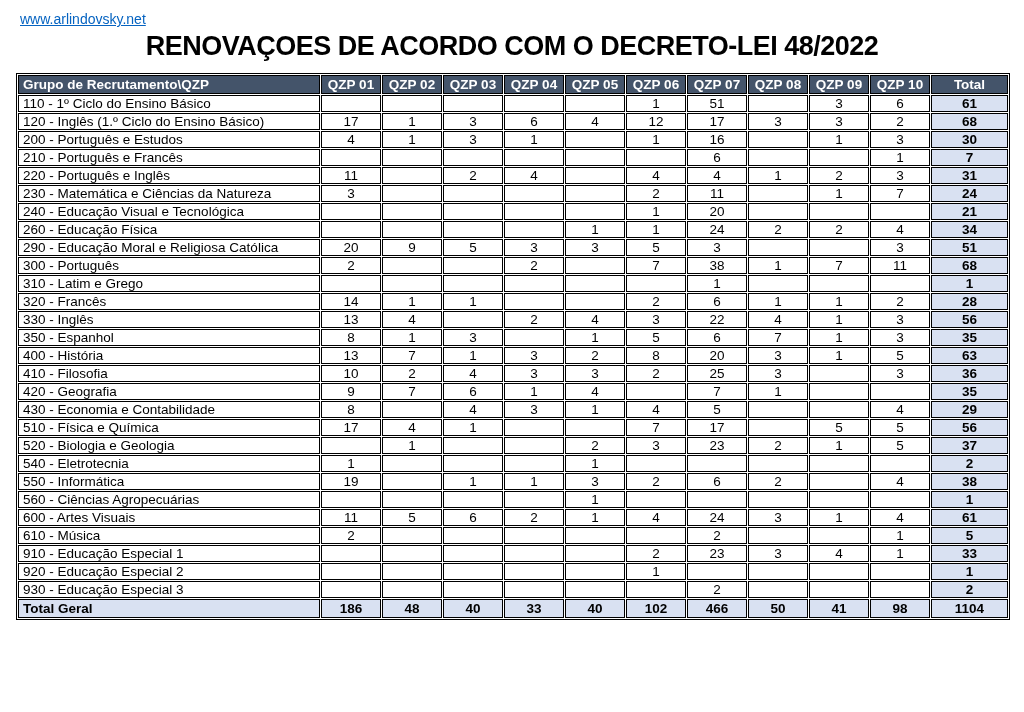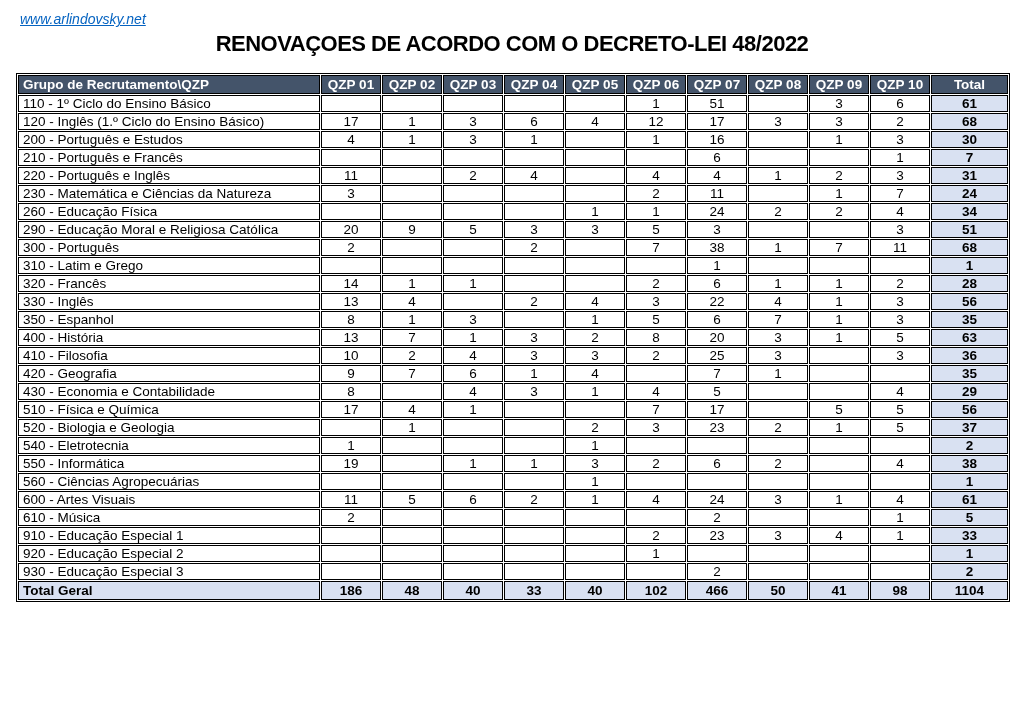--- a/index.html
+++ b/index.html
@@ -21,29 +21,28 @@
     overflow: hidden;
   }
   .site-link {
     position: absolute;
     top: 11px;
     left: 20px;
     font-size: 14px;
     color: var(--link-color);
     text-decoration: underline;
     cursor: pointer;
-    font-style: italic;
   }
   .page-title {
     position: absolute;
     top: 31px;
     left: 0;
     width: 1024px;
     text-align: center;
-    font-size: 22px;
+    font-size: 27px;
     font-weight: bold;
     color: #000000;
     letter-spacing: -0.5px;
     font-stretch: condensed;
   }
   table.renov {
     position: absolute;
     top: 73px;
     left: 16px;
     width: 992px;
@@ -202,20 +201,34 @@
         <td></td>
         <td></td>
         <td>2</td>
         <td>11</td>
         <td></td>
         <td>1</td>
         <td>7</td>
         <td class="total">24</td>
       </tr>
       <tr>
+        <td class="label">240 - Educação Visual e Tecnológica</td>
+        <td></td>
+        <td></td>
+        <td></td>
+        <td></td>
+        <td></td>
+        <td>1</td>
+        <td>20</td>
+        <td></td>
+        <td></td>
+        <td></td>
+        <td class="total">21</td>
+      </tr>
+      <tr>
         <td class="label">260 - Educação Física</td>
         <td></td>
         <td></td>
         <td></td>
         <td></td>
         <td>1</td>
         <td>1</td>
         <td>24</td>
         <td>2</td>
         <td>2</td>

